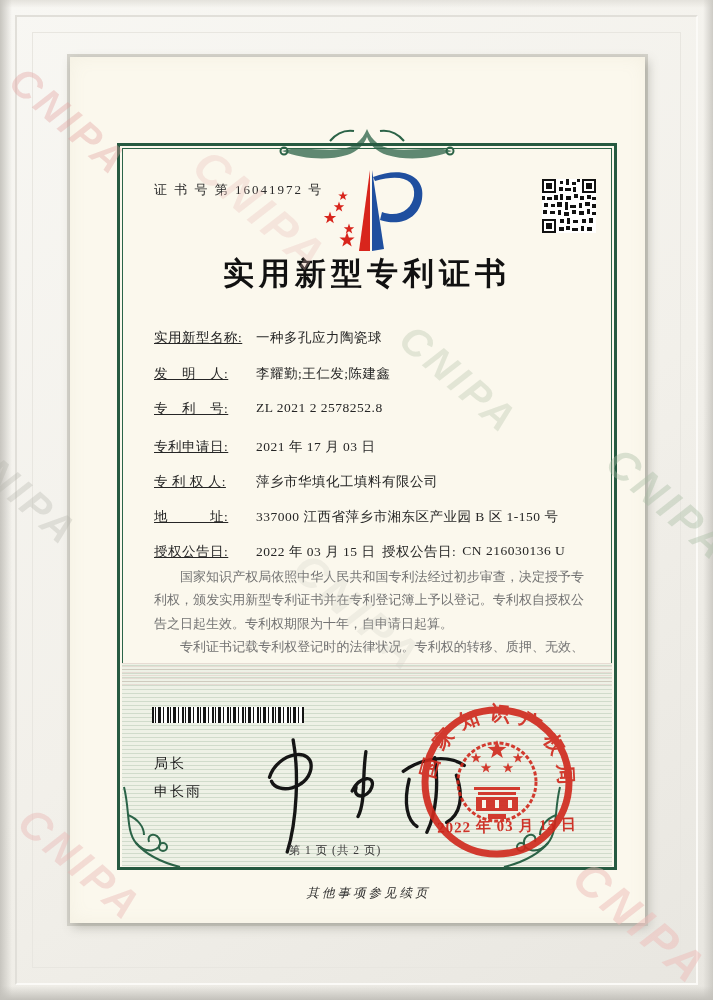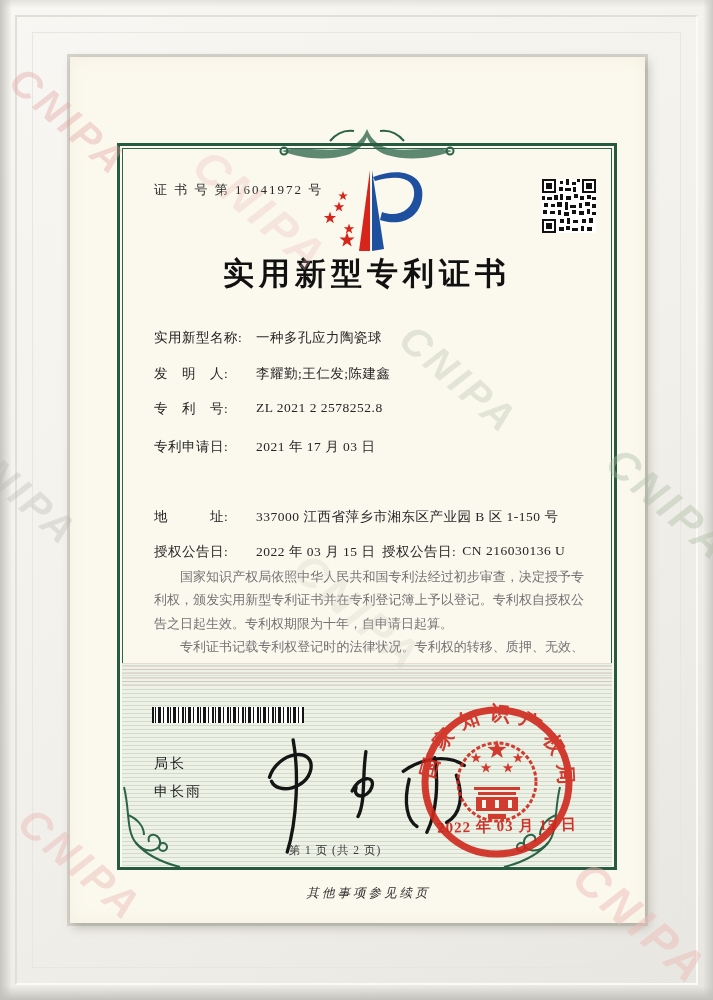--- a/index.html
+++ b/index.html
@@ -41,21 +41,21 @@
     position:absolute; left:84px; top:124px; font-size:13px; letter-spacing:2px; color:#2a2a2a;
   }
   .logo { position:absolute; left:248px; top:108px; }
   .qr   { position:absolute; left:472px; top:122px; }
   .title {
     position:absolute; left:47px; top:196px; width:500px; text-align:center;
     font-size:31px; font-weight:bold; letter-spacing:5px; color:#111;
   }
   .row { position:absolute; left:84px; width:440px; display:flex;
     font-size:13.5px; color:#262626; letter-spacing:.5px; white-space:nowrap; }
-  .flabel { display:inline-block; width:96px; }
+  .flabel { display:inline-block; width:96px;text-decoration:underline; }
   .fvalue { margin-left:6px; }
   .fvalue-fixed { display:inline-block; width:112px; margin-left:6px; overflow:visible; }
   .label2 { display:inline-block; margin-left:14px; }
   .body-text {
     position:absolute; left:84px; top:508px; width:430px;
     font-size:13px; line-height:1.8; color:#737373; text-align:justify; 
   }
   .body-text p { text-indent:2em; }
   
   .panel {
@@ -221,20 +221,24 @@
     <span class="fvalue">李耀勤;王仁发;陈建鑫</span>
   </div>
   <div class="row" style="top:343px">
     <span class="flabel">专　利　号:</span>
     <span class="fvalue">ZL 2021 2 2578252.8</span>
   </div>
   <div class="row" style="top:381px">
     <span class="flabel">专利申请日:</span>
     <span class="fvalue">2021 年 17 月 03 日</span>
   </div>
+  <div class="row" style="top:416px">
+    <span class="flabel">专 利 权 人:</span>
+    <span class="fvalue">萍乡市华填化工填料有限公司</span>
+  </div>
   <div class="row" style="top:451px">
     <span class="flabel">地　　　址:</span>
     <span class="fvalue">337000 江西省萍乡市湘东区产业园 B 区 1-150 号</span>
   </div>
   <div class="row" style="top:486px">
     <span class="flabel">授权公告日:</span>
     <span class="fvalue-fixed">2022 年 03 月 15 日</span>
     <span class="label2">授权公告日:</span>
     <span class="fvalue">CN 216030136 U</span>
   </div>

